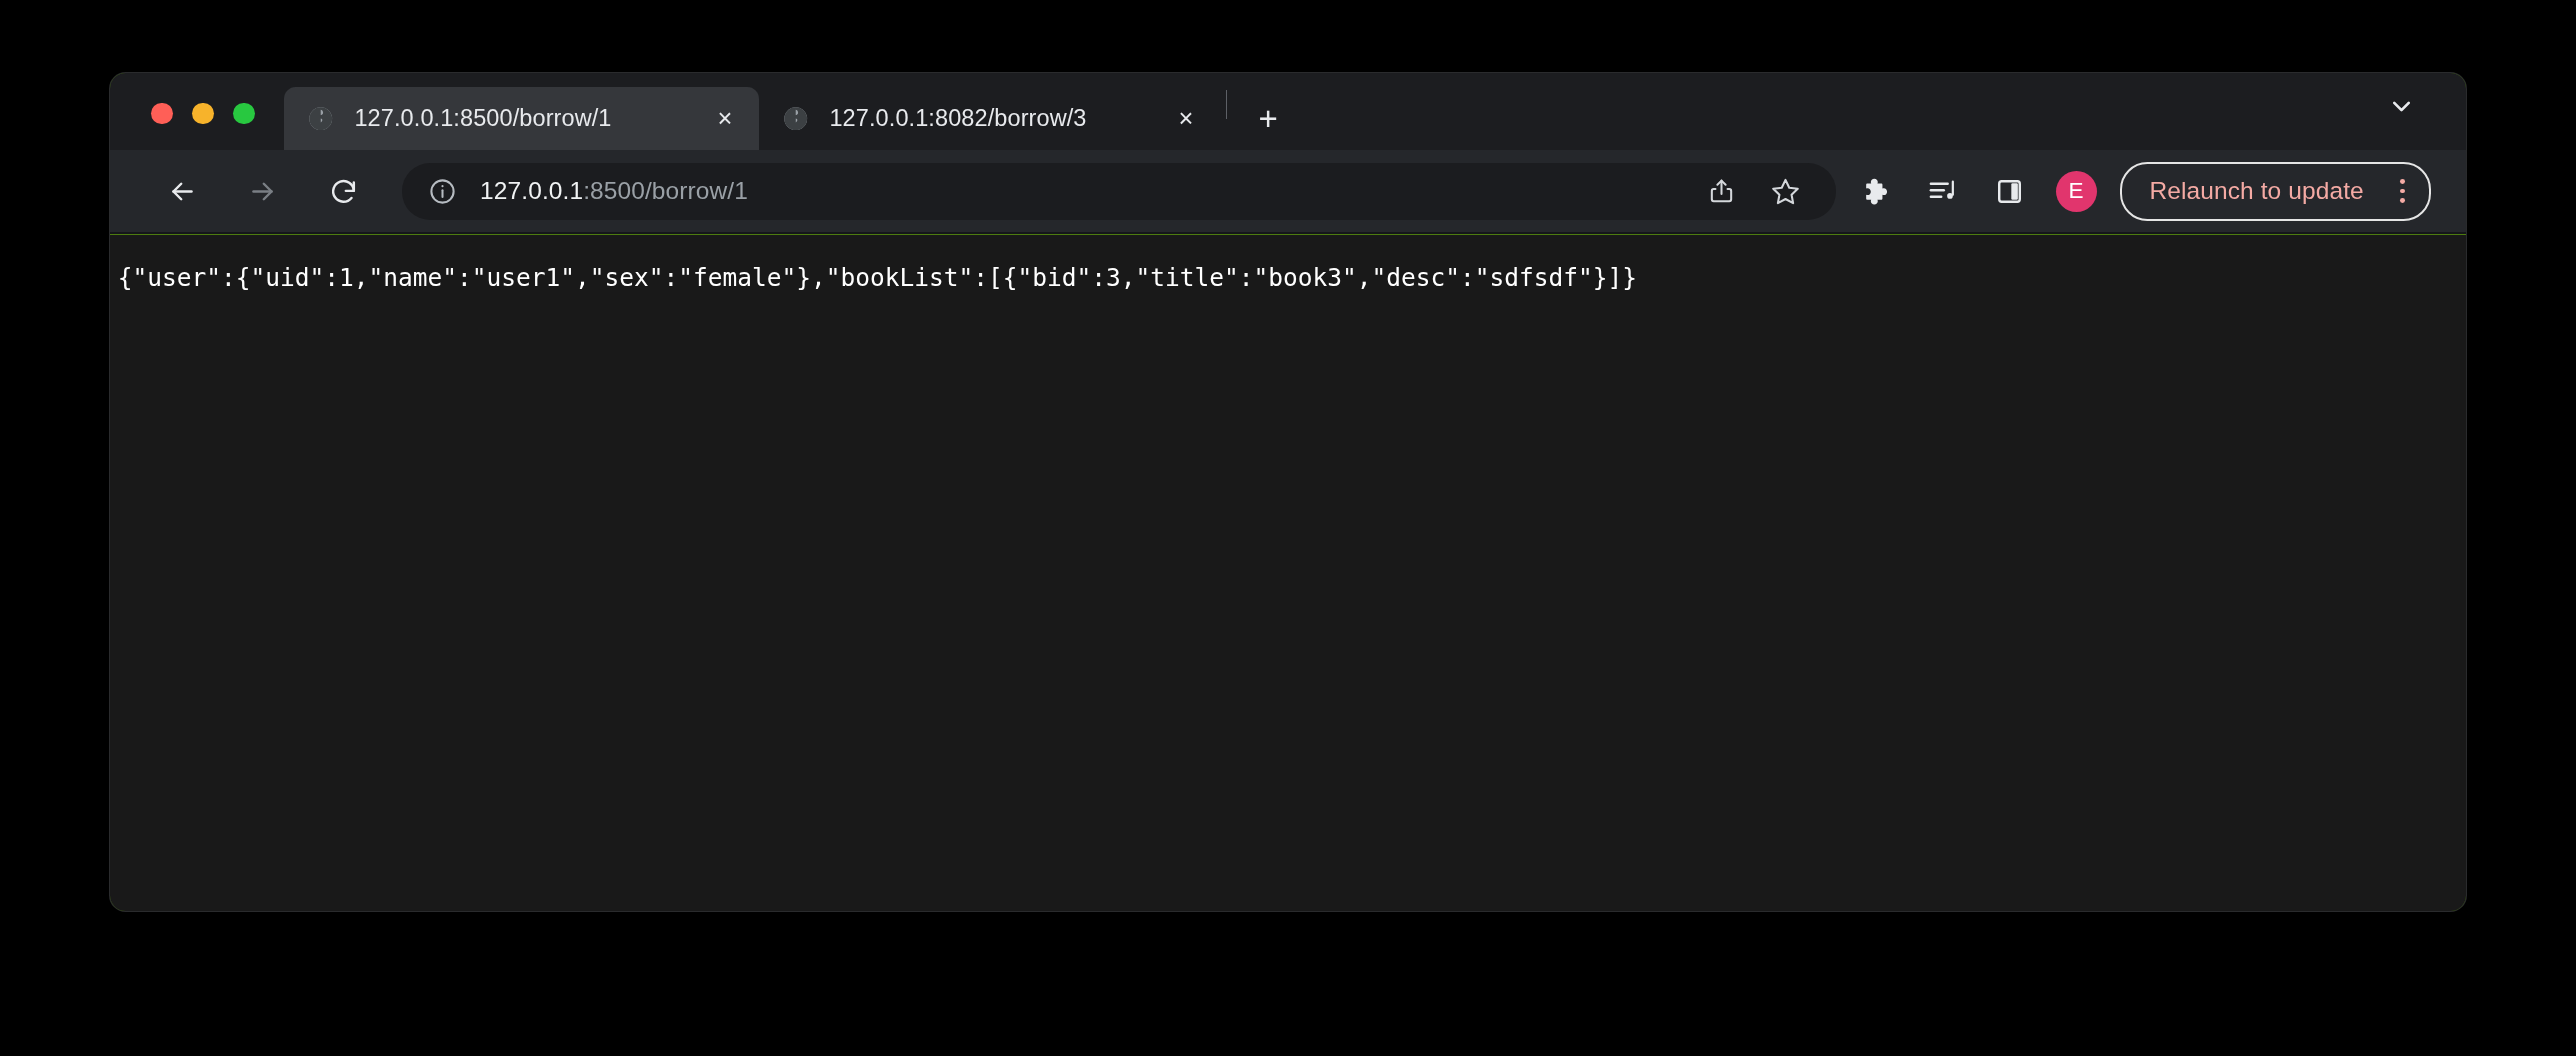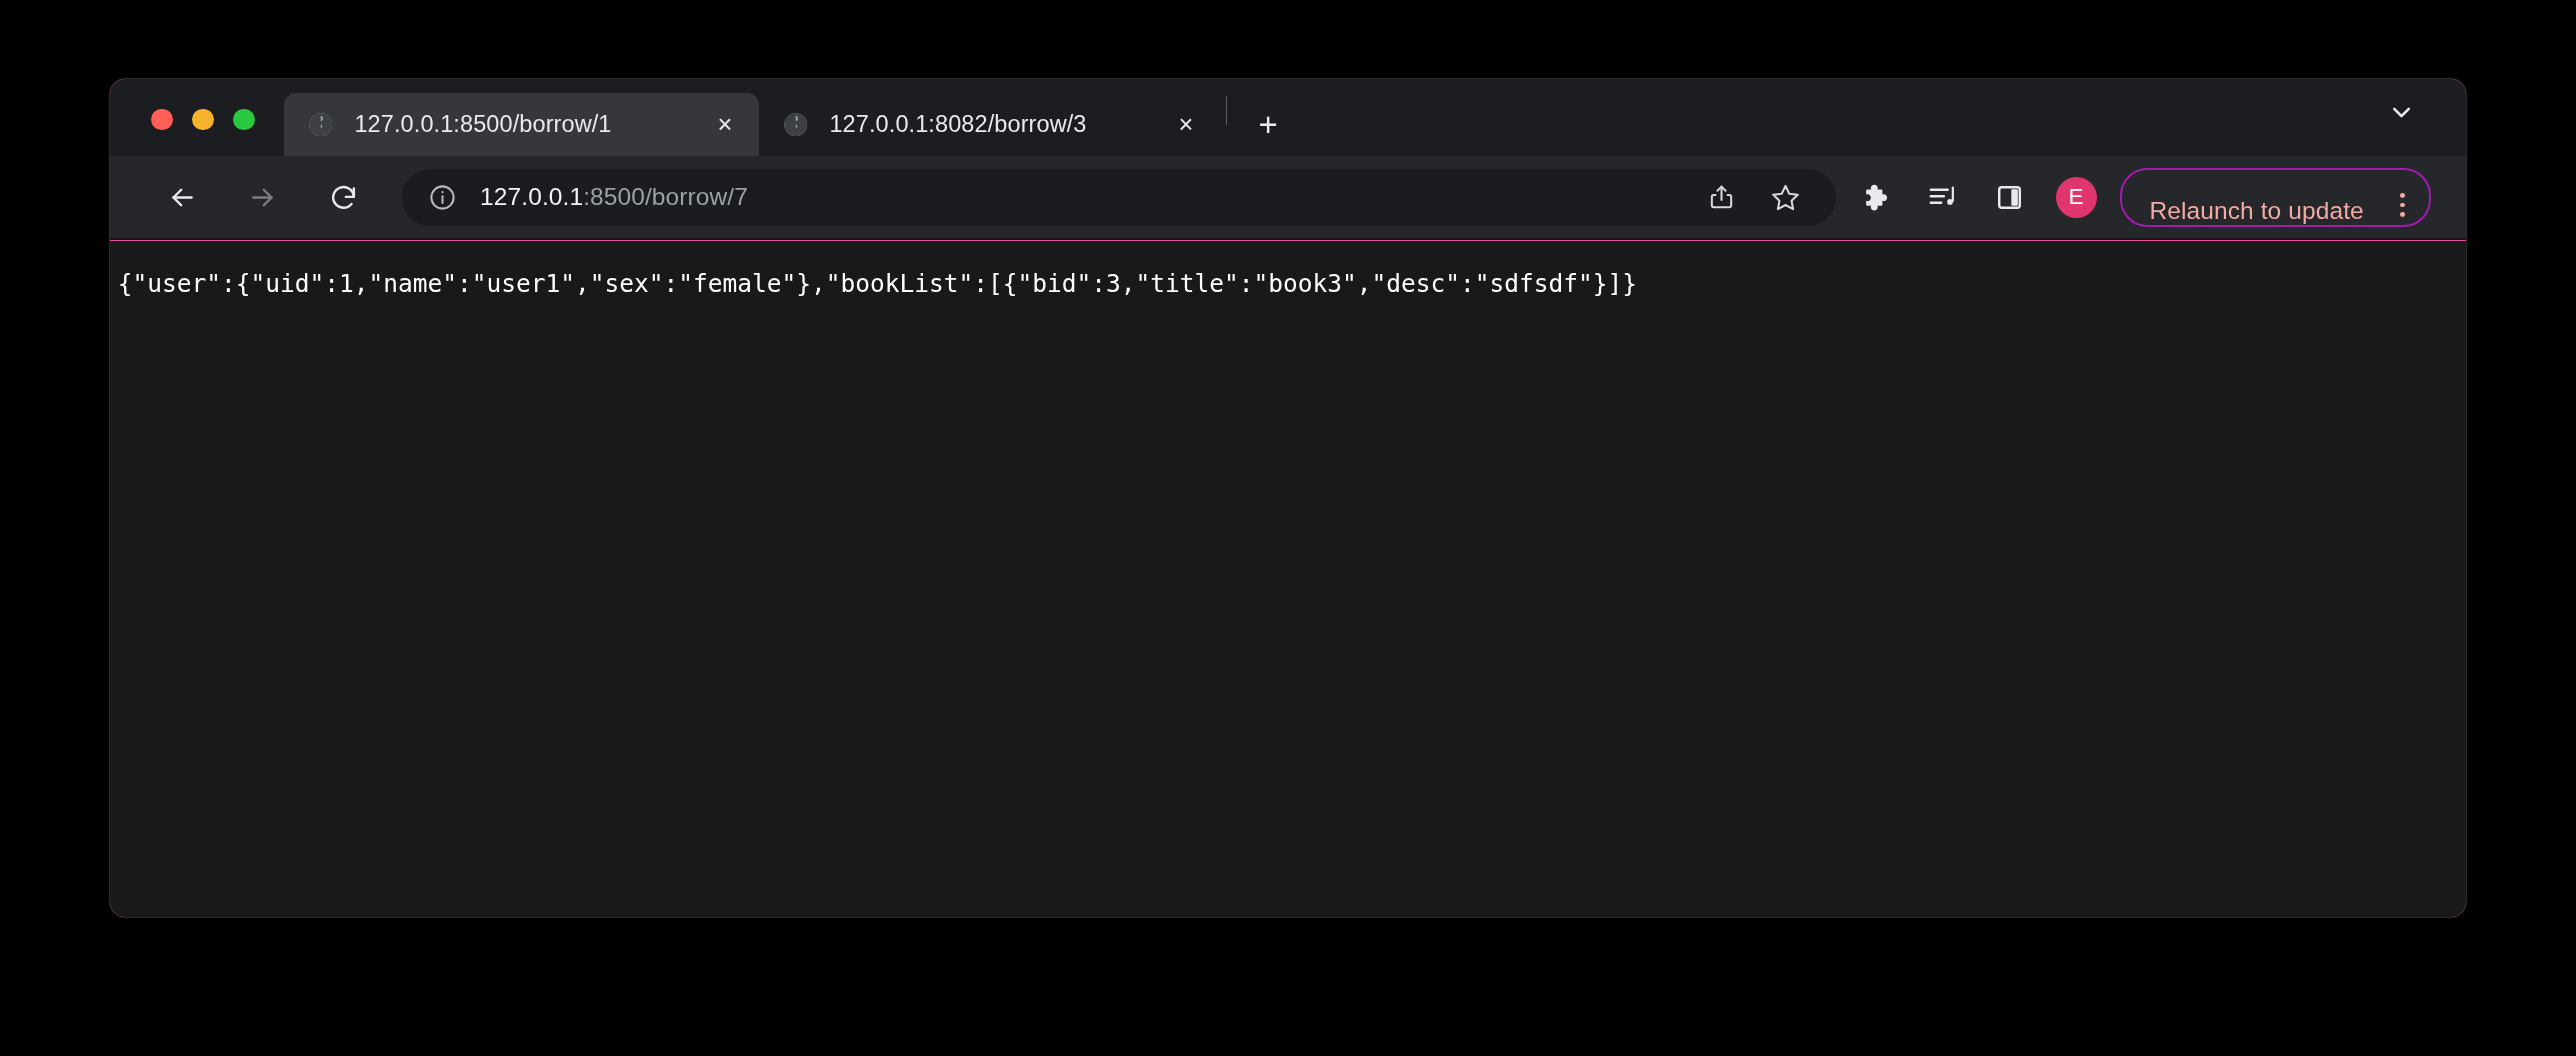--- a/index.html
+++ b/index.html
@@ -12,24 +12,24 @@
   }
   body {
     font-family: "Liberation Sans", sans-serif;
     -webkit-font-smoothing: antialiased;
   }
 
   
   .browser-window {
     position: absolute;
     left: 110px;
-    top: 79px;
+    top: 73px;
     width: 2356px;
     height: 838px;
-    background: #ec4899;
+    background: #4d7c0f;
     border-radius: 15.7px;
     overflow: hidden;
     box-shadow: 0 0 0 1px rgba(120,122,128,0.35);
   }
 
   
   .tab-strip {
     position: relative;
     height: 77px;
     background: #1c1d20;
@@ -243,23 +243,23 @@
     align-items: center;
     justify-content: center;
     font-size: 22.5px;
     font-weight: 400;
     margin: 0 5.9px;
     flex: 0 0 auto;
   }
 
   .relaunch-btn {
     display: flex;
-    align-items: flex-end;
+    align-items: center;
     height: 55px;
-    border: 2px solid #a21caf;
+    border: 2px solid #e5e5e5;
     border-radius: 27.4px;
     padding: 0 13.7px 0 27.4px;
     color: #f4aaa4;
     font-size: 24.5px;
     white-space: nowrap;
     background: transparent;
     margin-left: 3.9px;
     gap: 7px;
   }
   .relaunch-label { margin-right: 17.6px; letter-spacing: 0.1px; }
@@ -375,21 +375,21 @@
     </div>
 
     <div class="url-pill">
       <span class="info-icon">
         <svg width="29" height="29" viewBox="0 0 24 24" fill="none" stroke="#b6bbc1" stroke-width="1.7">
           <circle cx="12" cy="12" r="9.2"></circle>
           <line x1="12" y1="11" x2="12" y2="16.5" stroke-linecap="round"></line>
           <circle cx="12" cy="7.6" r="0.9" fill="#b6bbc1" stroke="none"></circle>
         </svg>
       </span>
-      <span class="url-text"><span class="host">127.0.0.1</span><span>:8500/borrow/7</span></span>
+      <span class="url-text"><span class="host">127.0.0.1</span><span>:8500/borrow/1</span></span>
 
       <span class="url-actions">
         <span class="icon-btn">
           <svg width="29" height="29" viewBox="0 0 24 24" fill="none" stroke="#d4d7db" stroke-width="1.7" stroke-linecap="round" stroke-linejoin="round">
             <path d="M7 10H5.5A1.5 1.5 0 004 11.5v7A1.5 1.5 0 005.5 20h13a1.5 1.5 0 001.5-1.5v-7A1.5 1.5 0 0018.5 10H17"></path>
             <line x1="12" y1="3" x2="12" y2="14"></line>
             <polyline points="8.6 6.4 12 3 15.4 6.4"></polyline>
           </svg>
         </span>
         <span class="icon-btn">

